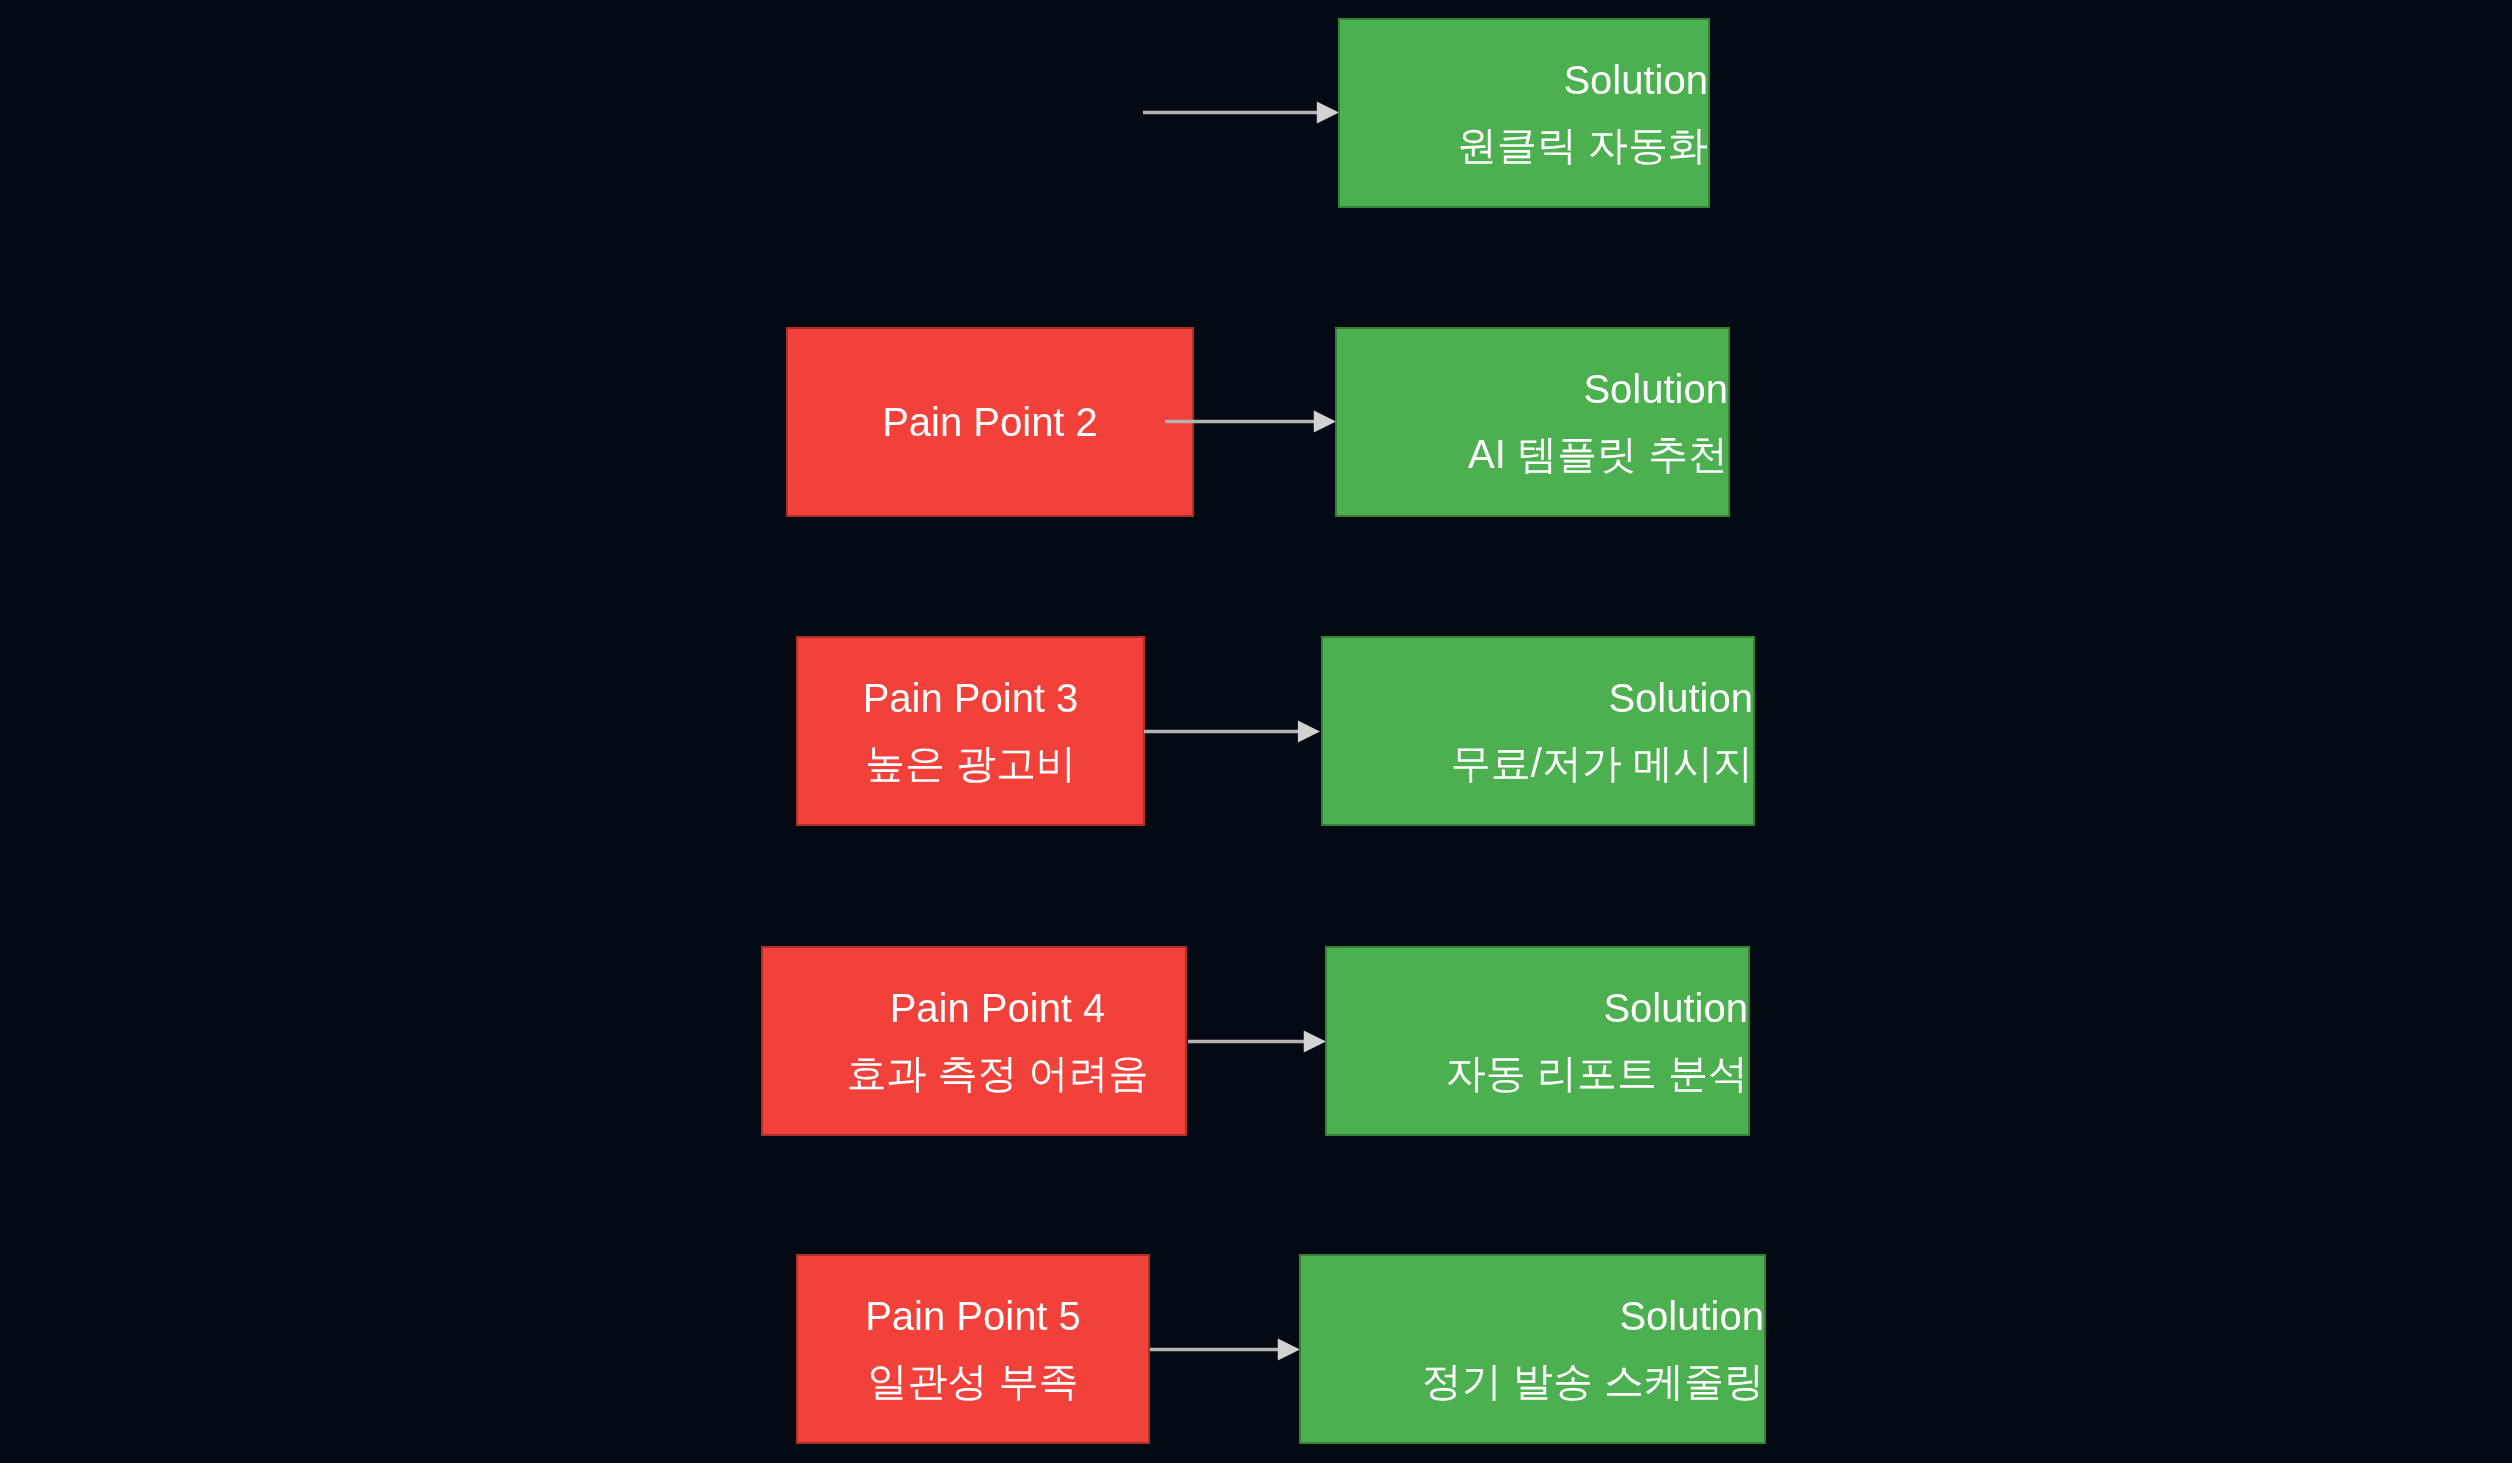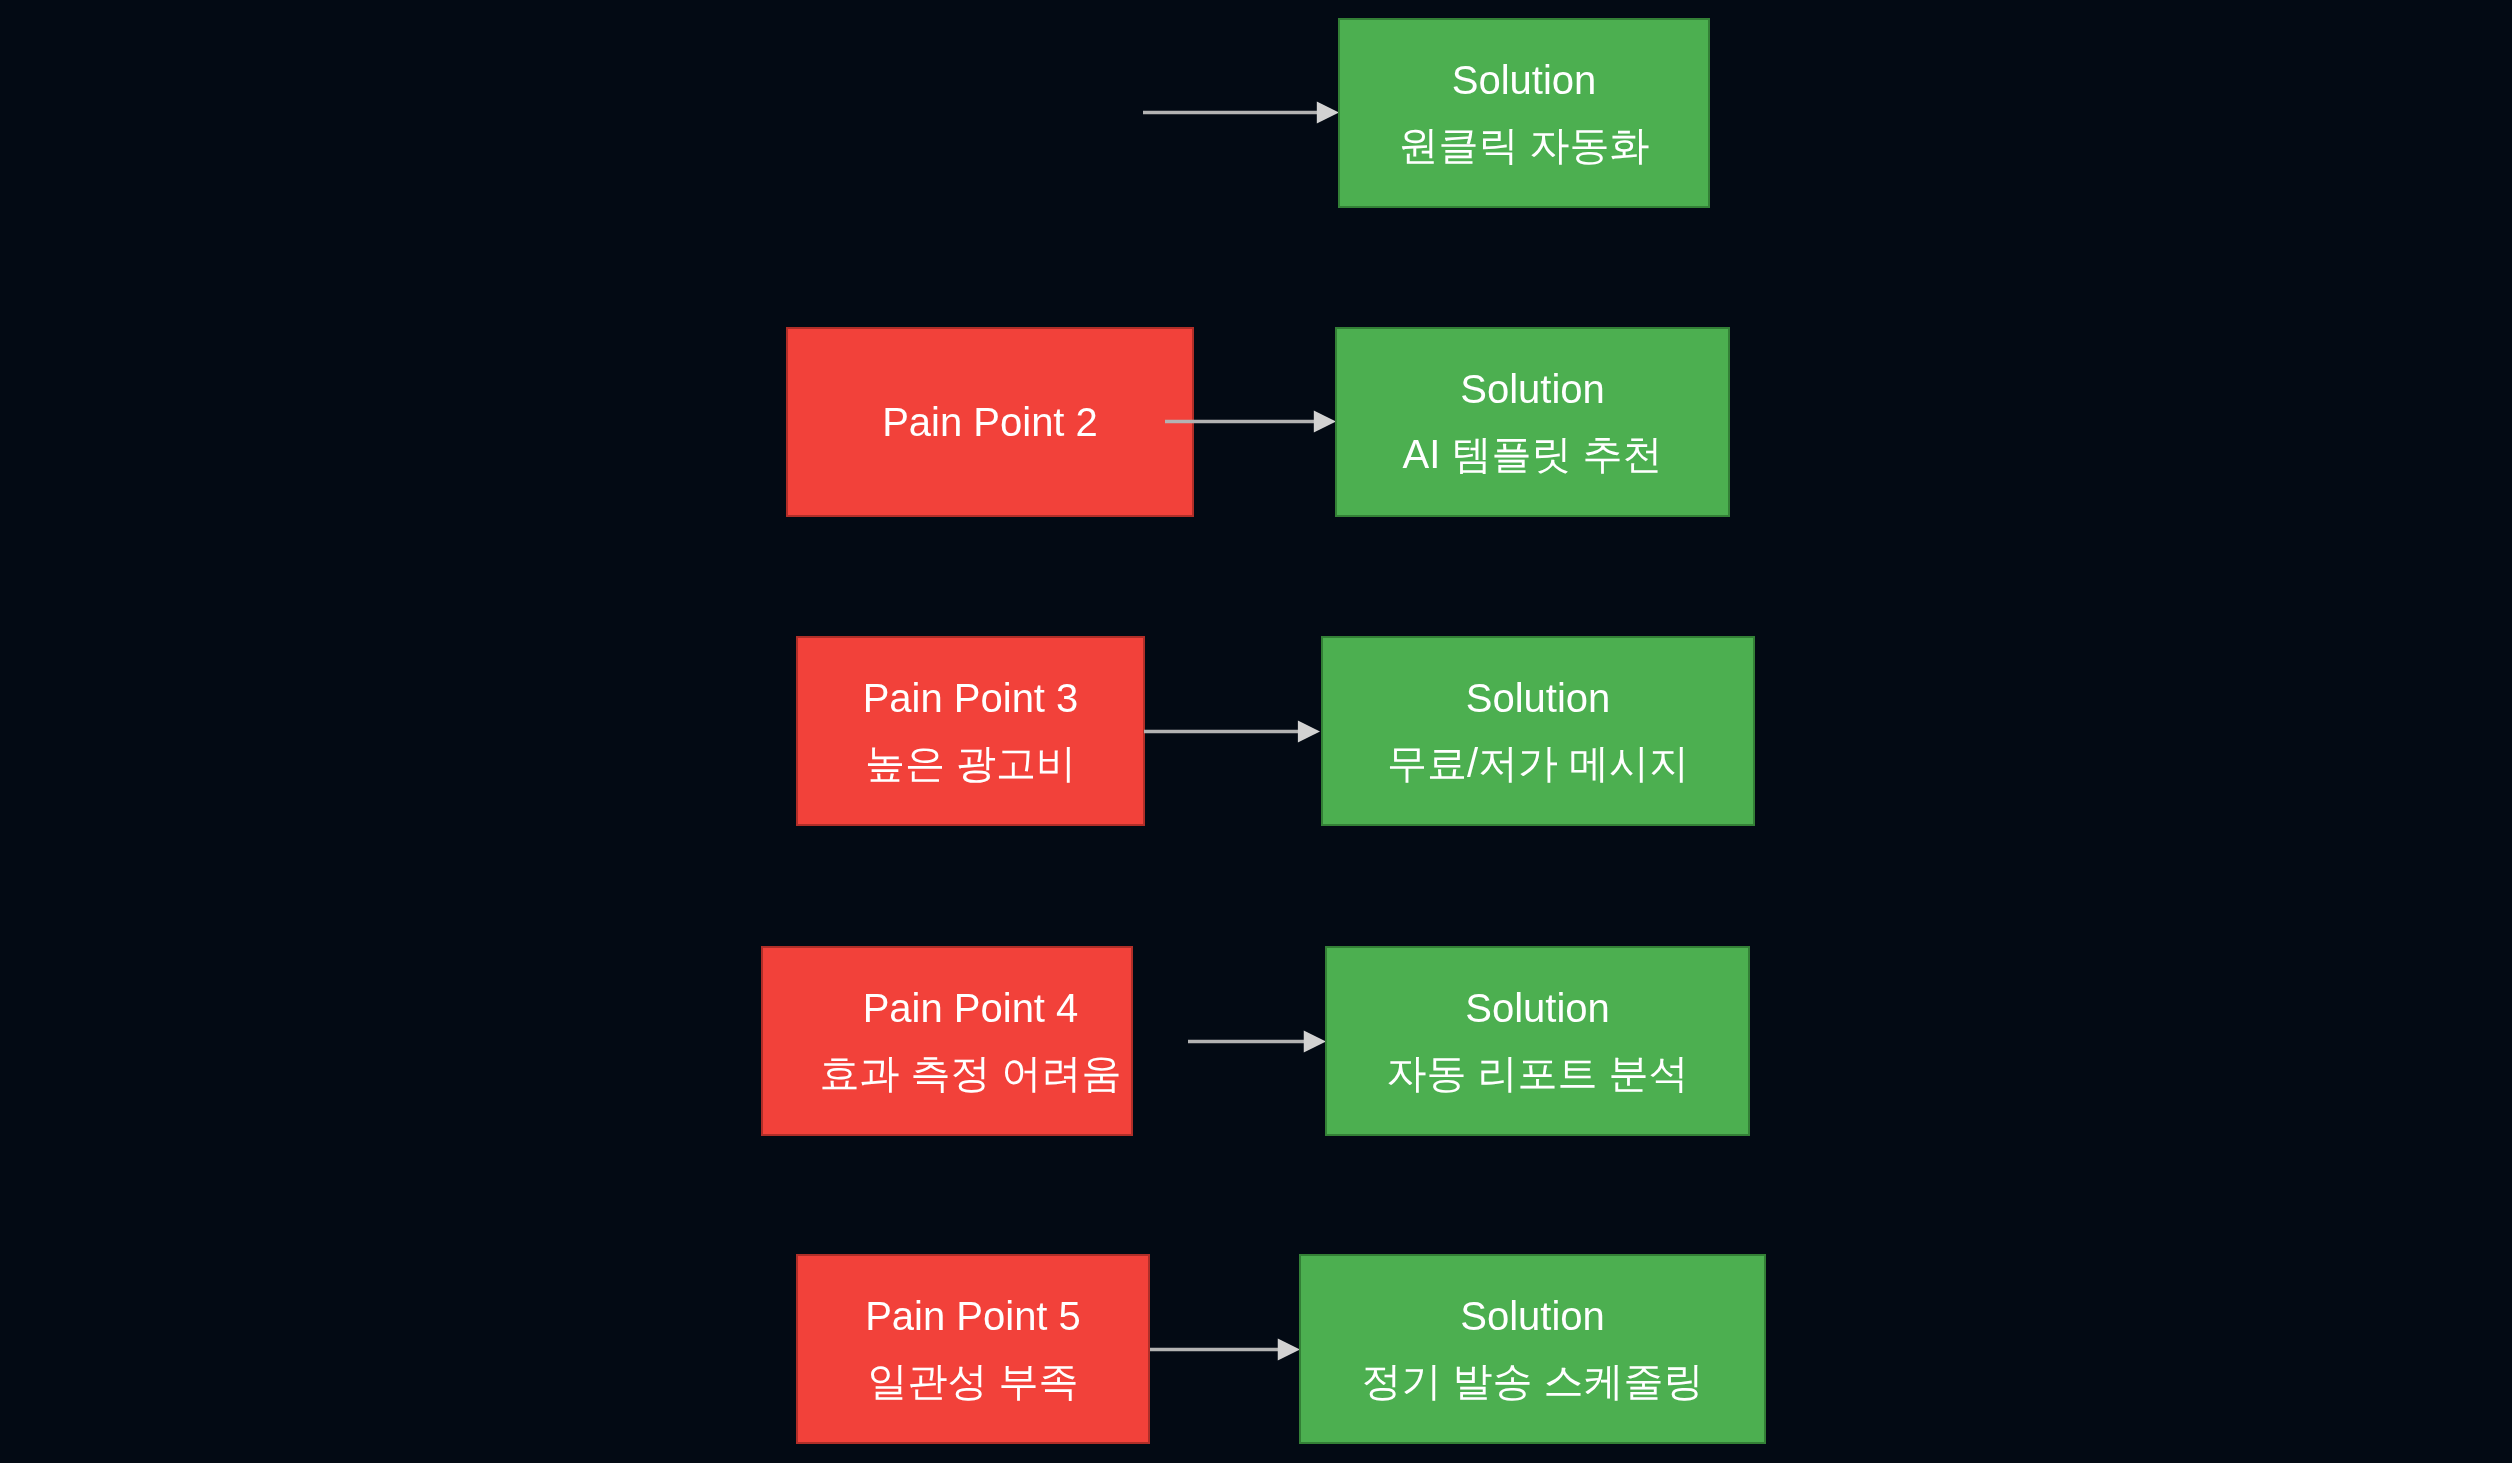--- a/index.html
+++ b/index.html
@@ -34,38 +34,39 @@
     line-height:65px;
     white-space:nowrap;
   }
   .pain{
     background:var(--pain-fill);
     border:2.8px solid var(--pain-border);
   }
   .solution{
     background:var(--solution-fill);
     border:2.8px solid var(--solution-border);
+    align-items:flex-end;
   }
   .arrow{position:absolute;}
   .arrow line{stroke:var(--arrow-line);stroke-width:4;}
   .arrow polygon{fill:var(--arrow-head);}
 
   .p1{left:796px;top:17.5px;width:347px;height:190px;}
   .s1{left:1338px;top:17.5px;width:372px;height:190px;}
   .a1{left:1143px;top:92px;}
 
   .p2{left:786px;top:327px;width:408px;height:190px;}
   .s2{left:1335px;top:327px;width:395px;height:190px;}
   .a2{left:1165px;top:401px;}
 
   .p3{left:796px;top:636px;width:349px;height:190px;}
   .s3{left:1321px;top:636px;width:434px;height:190px;}
   .a3{left:1144px;top:711px;}
 
-  .p4{left:761px;top:946px;width:372px;height:190px;padding-left:47px;}
+  .p4{left:761px;top:946px;width:426px;height:190px;padding-left:47px;}
   .s4{left:1325px;top:946px;width:425px;height:190px;}
   .a4{left:1188px;top:1021px;}
 
   .p5{left:796px;top:1254px;width:354px;height:190px;}
   .s5{left:1299px;top:1254px;width:467px;height:190px;}
   .a5{left:1150px;top:1329px;}
 </style>
 </head>
 <body>
 

